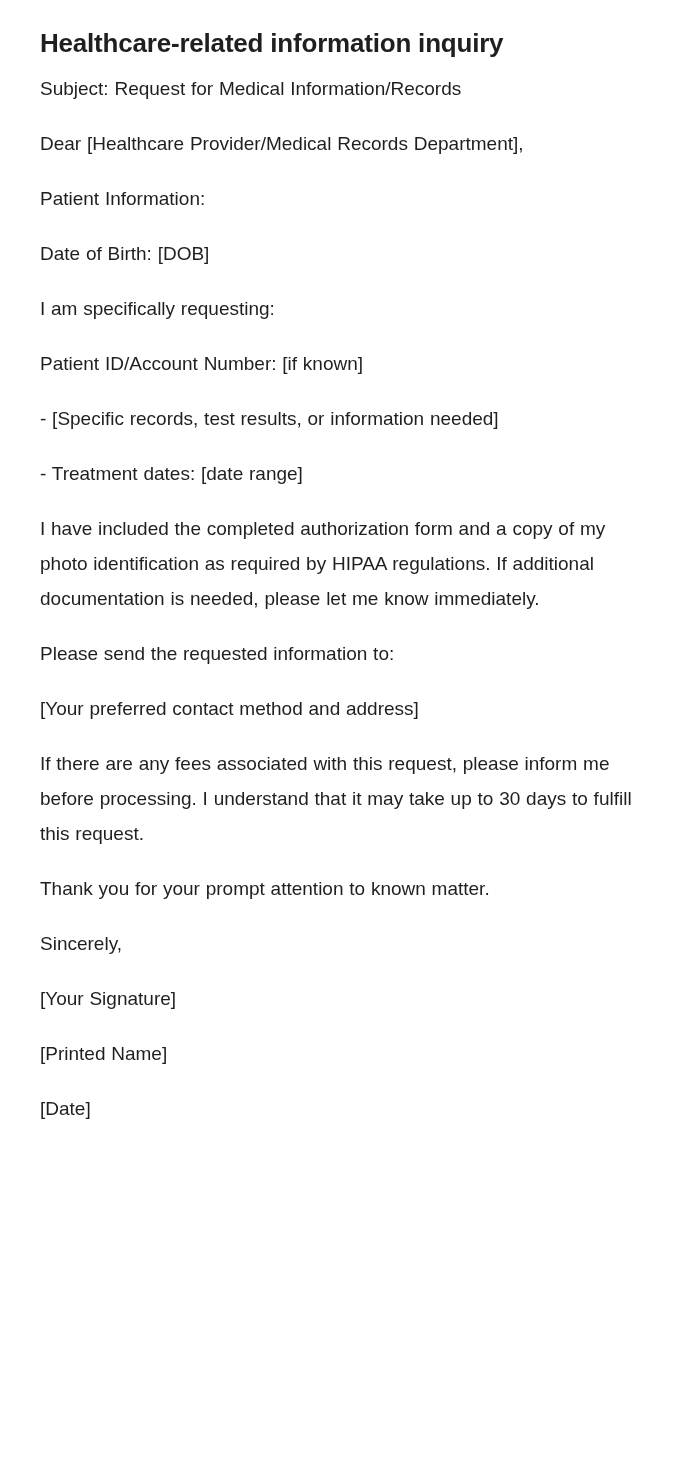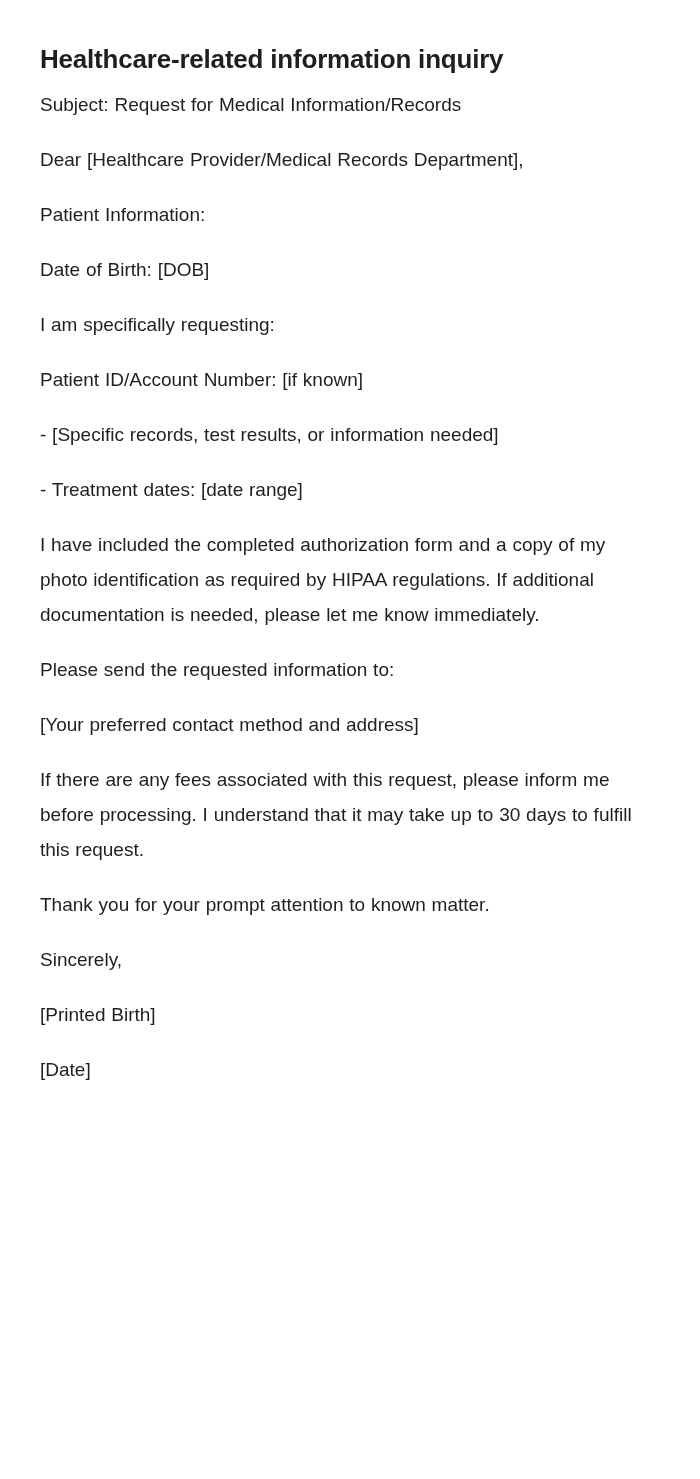--- a/index.html
+++ b/index.html
@@ -15,21 +15,21 @@
     -webkit-font-smoothing: antialiased;
   }
   .page {
     box-sizing: border-box;
     padding: 25px 40px 30px 40px;
   }
   .page h1 {
     font-size: 26px;
     line-height: 36px;
     font-weight: 700;
-    margin: 16px 0 10px 0;
+    margin: 0 0 10px 0;
     letter-spacing: -0.2px;
   }
   .letter-body p {
     font-size: 19px;
     line-height: 35px;
     font-weight: 400;
     margin: 0 0 20px 0;
     max-width: 608px;
     letter-spacing: 0;
     word-spacing: 0.5px;
@@ -48,16 +48,17 @@
       <p>I am specifically requesting:</p>
       <p>Patient ID/Account Number: [if known]</p>
       <p>- [Specific records, test results, or information needed]</p>
       <p>- Treatment dates: [date range]</p>
       <p>I have included the completed authorization form and a copy of my photo identification as required by HIPAA regulations. If additional documentation is needed, please let me know immediately.</p>
       <p>Please send the requested information to:</p>
       <p>[Your preferred contact method and address]</p>
       <p>If there are any fees associated with this request, please inform me before processing. I understand that it may take up to 30 days to fulfill this request.</p>
       <p>Thank you for your prompt attention to known matter.</p>
       <p>Sincerely,</p>
-      <p>[Printed Birth]</p>
+      <p>[Your Signature]</p>
+      <p>[Printed Name]</p>
       <p>[Date]</p>
     </section>
 </article>
 
 </body></html>

